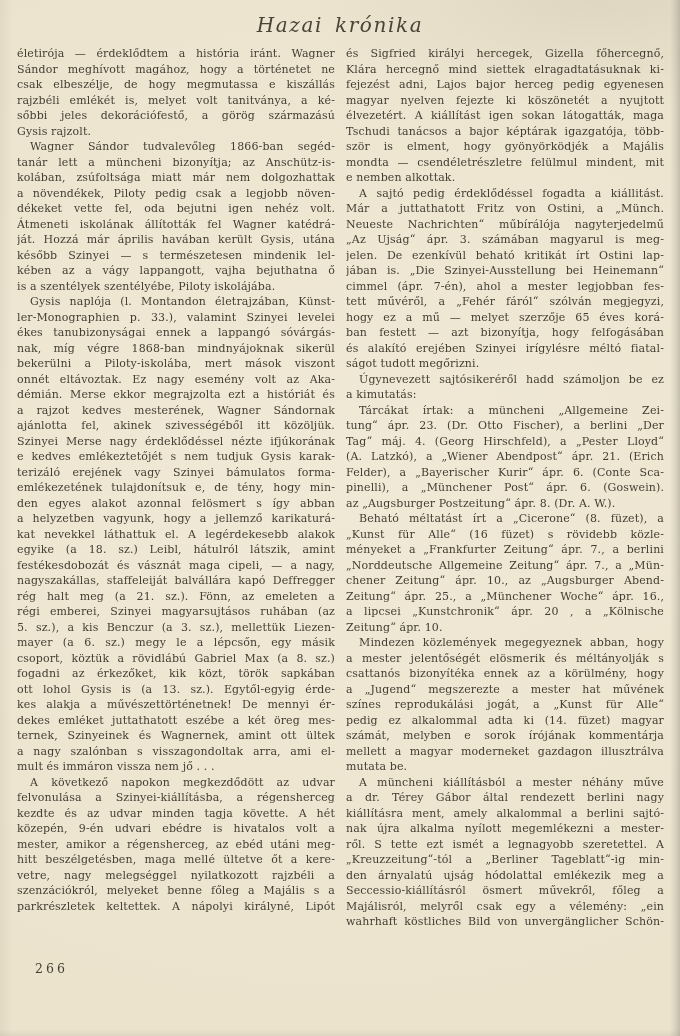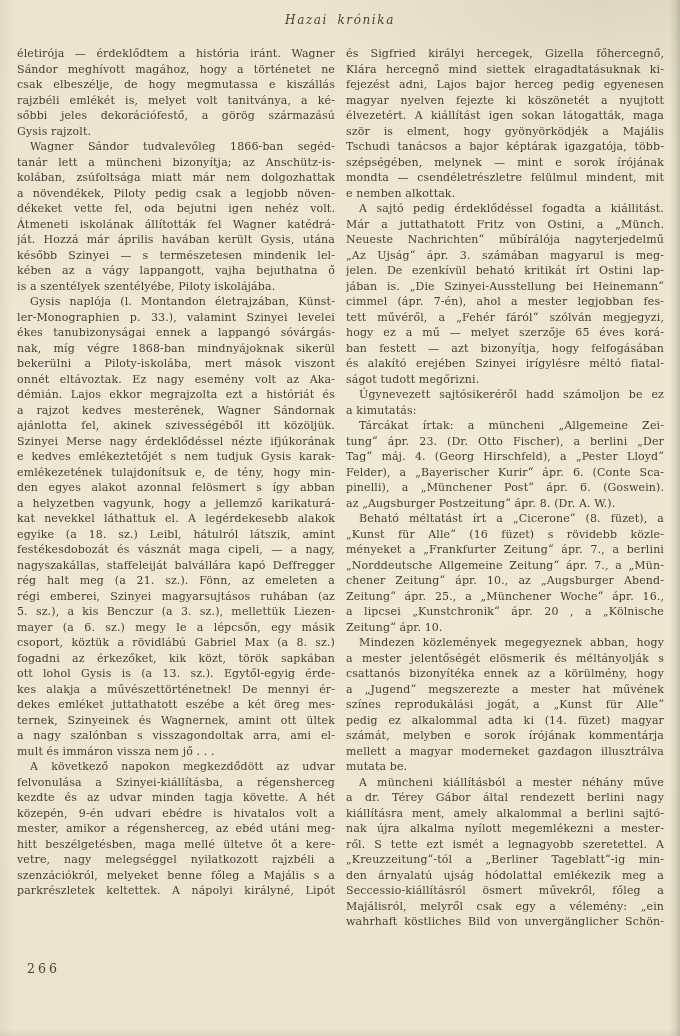--- a/index.html
+++ b/index.html
@@ -16,21 +16,21 @@
       radial-gradient(ellipse 900px 700px at 50% 45%, rgba(255,252,240,0.25), rgba(255,252,240,0) 80%),
       #ece3cd;
     font-family: "DejaVu Serif", "Liberation Serif", serif;
     color: #433e34;
   }
 
   .running-head {
     padding-top: 13px;
     text-align: center;
     font-style: italic;
-    font-size: 12px;
+    font-size: 20px;
     letter-spacing: 1.6px;
     word-spacing: 4px;
     color: #4a4438;
   }
 
   .columns {
     position: absolute;
     top: 46px;
     left: 17px;
     right: 16px;
@@ -54,21 +54,21 @@
     text-align: justify;
     text-align-last: justify;
     white-space: normal;
     overflow: hidden;
   }
   .line.i { text-indent: 13px; }
   .line.e { text-align-last: left; }
 
   .page-number {
     position: absolute;
-    left: 27px;
+    left: 35px;
     top: 961px;
     font-size: 12.5px;
     letter-spacing: 3px;
     color: #454035;
   }
 
   
   .edge-right {
     position: absolute; top: 0; right: 0; bottom: 0; width: 10px;
     background: linear-gradient(to right, rgba(135,128,114,0) 0%, rgba(135,128,114,0.18) 55%, rgba(150,146,139,0.48) 100%);
@@ -111,25 +111,26 @@
         <div class="line">ját. Hozzá már április havában került Gysis, utána</div>
         <div class="line">később Szinyei — s természetesen mindenik lel-</div>
         <div class="line">kében az a vágy lappangott, vajha bejuthatna ő</div>
         <div class="line e">is a szentélyek szentélyébe, Piloty iskolájába.</div>
         <div class="line i">Gysis naplója (l. Montandon életrajzában, Künst-</div>
         <div class="line">ler-Monographien p. 33.), valamint Szinyei levelei</div>
         <div class="line">ékes tanubizonyságai ennek a lappangó sóvárgás-</div>
         <div class="line">nak, míg végre 1868-ban mindnyájoknak sikerül</div>
         <div class="line">bekerülni a Piloty-iskolába, mert mások viszont</div>
         <div class="line">onnét eltávoztak. Ez nagy esemény volt az Aka-</div>
-        <div class="line">démián. Lajos ekkor megrajzolta ezt a históriát és</div>
+        <div class="line">démián. Merse ekkor megrajzolta ezt a históriát és</div>
         <div class="line">a rajzot kedves mesterének, Wagner Sándornak</div>
         <div class="line">ajánlotta fel, akinek szivességéből itt közöljük.</div>
         <div class="line">Szinyei Merse nagy érdeklődéssel nézte ifjúkorának</div>
         <div class="line">e kedves emlékeztetőjét s nem tudjuk Gysis karak-</div>
+        <div class="line">terizáló erejének vagy Szinyei bámulatos forma-</div>
         <div class="line">emlékezetének tulajdonítsuk e, de tény, hogy min-</div>
         <div class="line">den egyes alakot azonnal felösmert s így abban</div>
         <div class="line">a helyzetben vagyunk, hogy a jellemző karikaturá-</div>
         <div class="line">kat nevekkel láthattuk el. A legérdekesebb alakok</div>
         <div class="line">egyike (a 18. sz.) Leibl, hátulról látszik, amint</div>
         <div class="line">festékesdobozát és vásznát maga cipeli, — a nagy,</div>
         <div class="line">nagyszakállas, staffeleiját balvállára kapó Deffregger</div>
         <div class="line">rég halt meg (a 21. sz.). Fönn, az emeleten a</div>
         <div class="line">régi emberei, Szinyei magyarsujtásos ruhában (az</div>
         <div class="line">5. sz.), a kis Benczur (a 3. sz.), mellettük Liezen-</div>
@@ -153,42 +154,42 @@
         <div class="line">parkrészletek keltettek. A nápolyi királyné, Lipót</div>
       </div>
 
     <div class="column">
 
     <div class="line">és Sigfried királyi hercegek, Gizella főhercegnő,</div>
         <div class="line">Klára hercegnő mind siettek elragadtatásuknak ki-</div>
         <div class="line">fejezést adni, Lajos bajor herceg pedig egyenesen</div>
         <div class="line">magyar nyelven fejezte ki köszönetét a nyujtott</div>
         <div class="line">élvezetért. A kiállítást igen sokan látogatták, maga</div>
+        <div class="line">Tschudi tanácsos a bajor képtárak igazgatója, több-</div>
         <div class="line">ször is elment, hogy gyönyörködjék a Majális</div>
-        <div class="line">Tschudi tanácsos a bajor képtárak igazgatója, több-</div>
-        <div class="line">szépségében, melynek — mint e sorok írójának</div>
         <div class="line">mondta — csendéletrészletre felülmul mindent, mit</div>
         <div class="line e">e nemben alkottak.</div>
         <div class="line i">A sajtó pedig érdeklődéssel fogadta a kiállitást.</div>
         <div class="line">Már a juttathatott Fritz von Ostini, a „Münch.</div>
         <div class="line">Neueste Nachrichten“ műbírálója nagyterjedelmű</div>
         <div class="line">„Az Ujság“ ápr. 3. számában magyarul is meg-</div>
         <div class="line">jelen. De ezenkívül beható kritikát írt Ostini lap-</div>
         <div class="line">jában is. „Die Szinyei-Ausstellung bei Heinemann“</div>
         <div class="line">cimmel (ápr. 7-én), ahol a mester legjobban fes-</div>
         <div class="line">tett művéről, a „Fehér fáról“ szólván megjegyzi,</div>
         <div class="line">hogy ez a mű — melyet szerzője 65 éves korá-</div>
         <div class="line">ban festett — azt bizonyítja, hogy felfogásában</div>
         <div class="line">és alakító erejében Szinyei irígylésre méltó fiatal-</div>
         <div class="line e">ságot tudott megőrizni.</div>
         <div class="line i">Úgynevezett sajtósikeréről hadd számoljon be ez</div>
         <div class="line e">a kimutatás:</div>
         <div class="line i">Tárcákat írtak: a müncheni „Allgemeine Zei-</div>
         <div class="line">tung“ ápr. 23. (Dr. Otto Fischer), a berlini „Der</div>
         <div class="line">Tag“ máj. 4. (Georg Hirschfeld), a „Pester Lloyd“</div>
+        <div class="line">(A. Latzkó), a „Wiener Abendpost“ ápr. 21. (Erich</div>
         <div class="line">Felder), a „Bayerischer Kurir“ ápr. 6. (Conte Sca-</div>
         <div class="line">pinelli), a „Münchener Post“ ápr. 6. (Goswein).</div>
         <div class="line e">az „Augsburger Postzeitung“ ápr. 8. (Dr. A. W.).</div>
         <div class="line i">Beható méltatást írt a „Cicerone“ (8. füzet), a</div>
         <div class="line">„Kunst für Alle“ (16 füzet) s rövidebb közle-</div>
         <div class="line">ményeket a „Frankfurter Zeitung“ ápr. 7., a berlini</div>
         <div class="line">„Norddeutsche Allgemeine Zeitung“ ápr. 7., a „Mün-</div>
         <div class="line">chener Zeitung“ ápr. 10., az „Augsburger Abend-</div>
         <div class="line">Zeitung“ ápr. 25., a „Münchener Woche“ ápr. 16.,</div>
         <div class="line">a lipcsei „Kunstchronik“ ápr. 20 , a „Kölnische</div>

